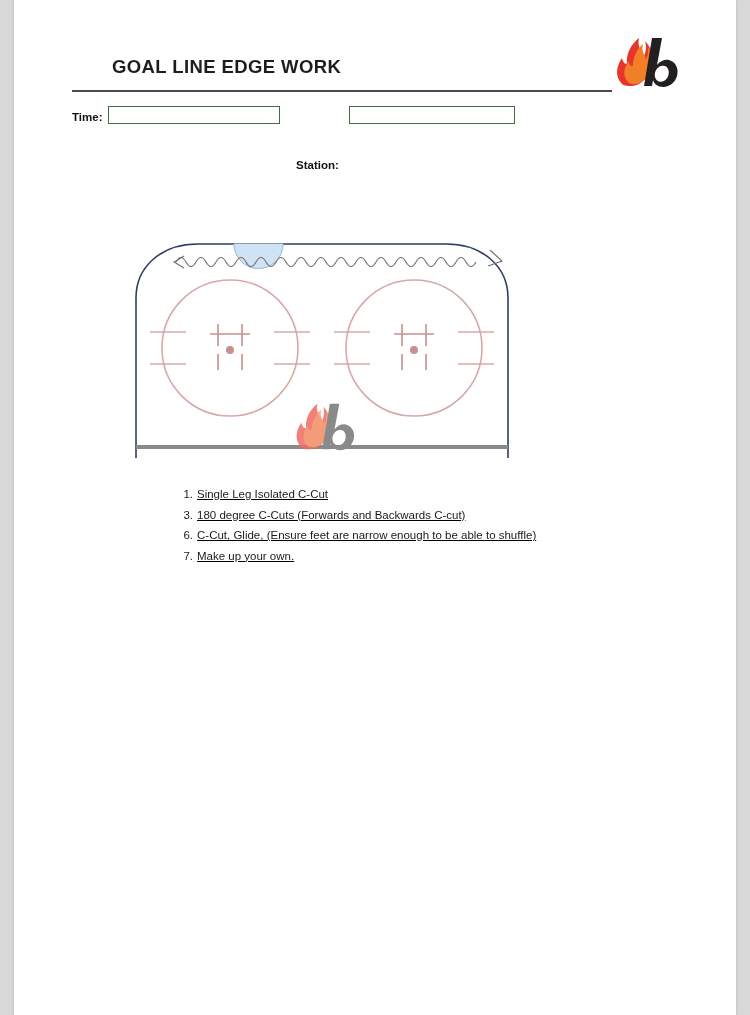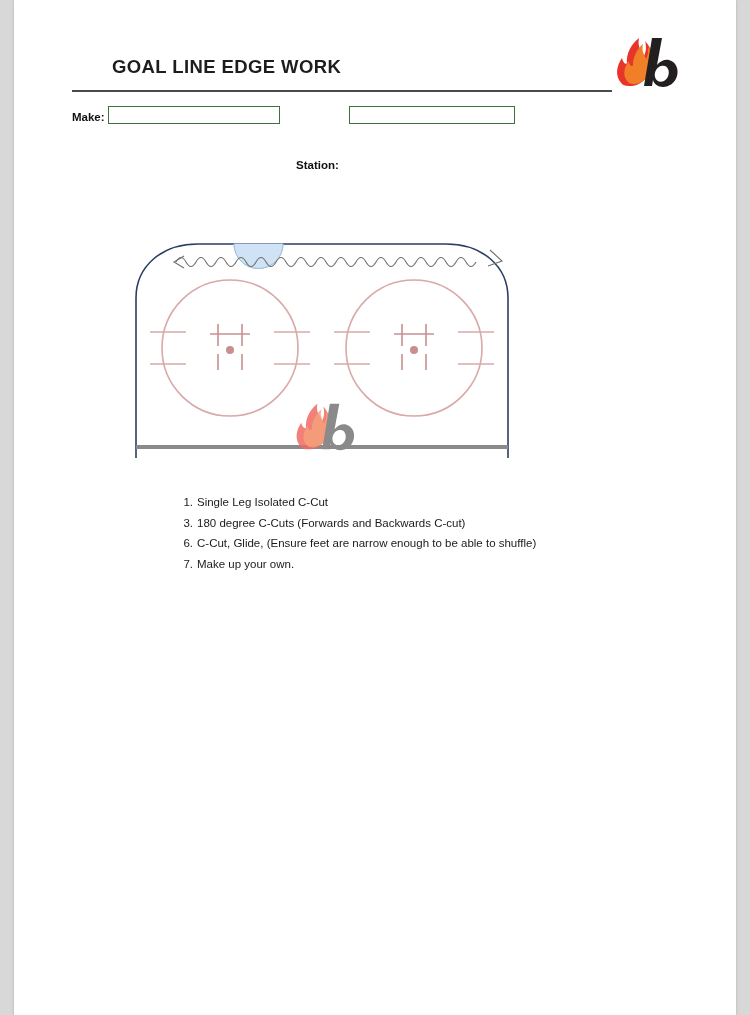--- a/index.html
+++ b/index.html
@@ -92,24 +92,25 @@
   .rink-wrap {
     position: relative;
     margin-top: 16px;
     width: 630px;
     height: 330px;
   }
   .rink-wrap svg { display: block; }
 
   
   .drill-list {
-    margin-top: 14px;
+    margin-top: 6px;
     margin-left: 118px;
     padding: 0;
     list-style: none;
+    text-decoration: underline;
   }
   .drill-list li {
     font-size: 11.5px;
     color: #1b1b1b;
     line-height: 20.5px;
     white-space: nowrap;
   }
   .drill-num {
     display: inline-block;
     width: 17px;
@@ -138,21 +139,21 @@
           </g>
 
           <g fill="#231f20">
             <path d="M44,6 L54,6 L49,33 C52,29 57,27 61,28 C68,30 71,37 69,44 C67,51 61,55 55,55 C50,55 46,52 45,48 L44,54 L36,54 L44,6 Z M53,34 C49,35 46,40 47,45 C48,49 52,51 56,49 C60,47 62,41 60,37 C59,34 56,33 53,34 Z"></path>
           </g>
         </svg>
       </div>
     </div>
 
     <div class="fields">
-      <span class="field-label" id="time-label">Make:</span>
+      <span class="field-label" id="time-label">Time:</span>
       <input class="field-box" id="time-input" type="text" value="" style="">
       <span class="field-label" id="station-label">Station:</span>
       <input class="field-box" id="station-input" type="text" value="" style="">
     </div>
 
     <div class="rink-wrap">
       <svg width="630" height="330" viewBox="0 0 630 330">
 
         <path d="M78,310 L78,150 C78,118 104,96 140,96 L388,96 C424,96 450,118 450,150 L450,310" fill="none" stroke="#2c3e63" stroke-width="1.6"></path>
 

